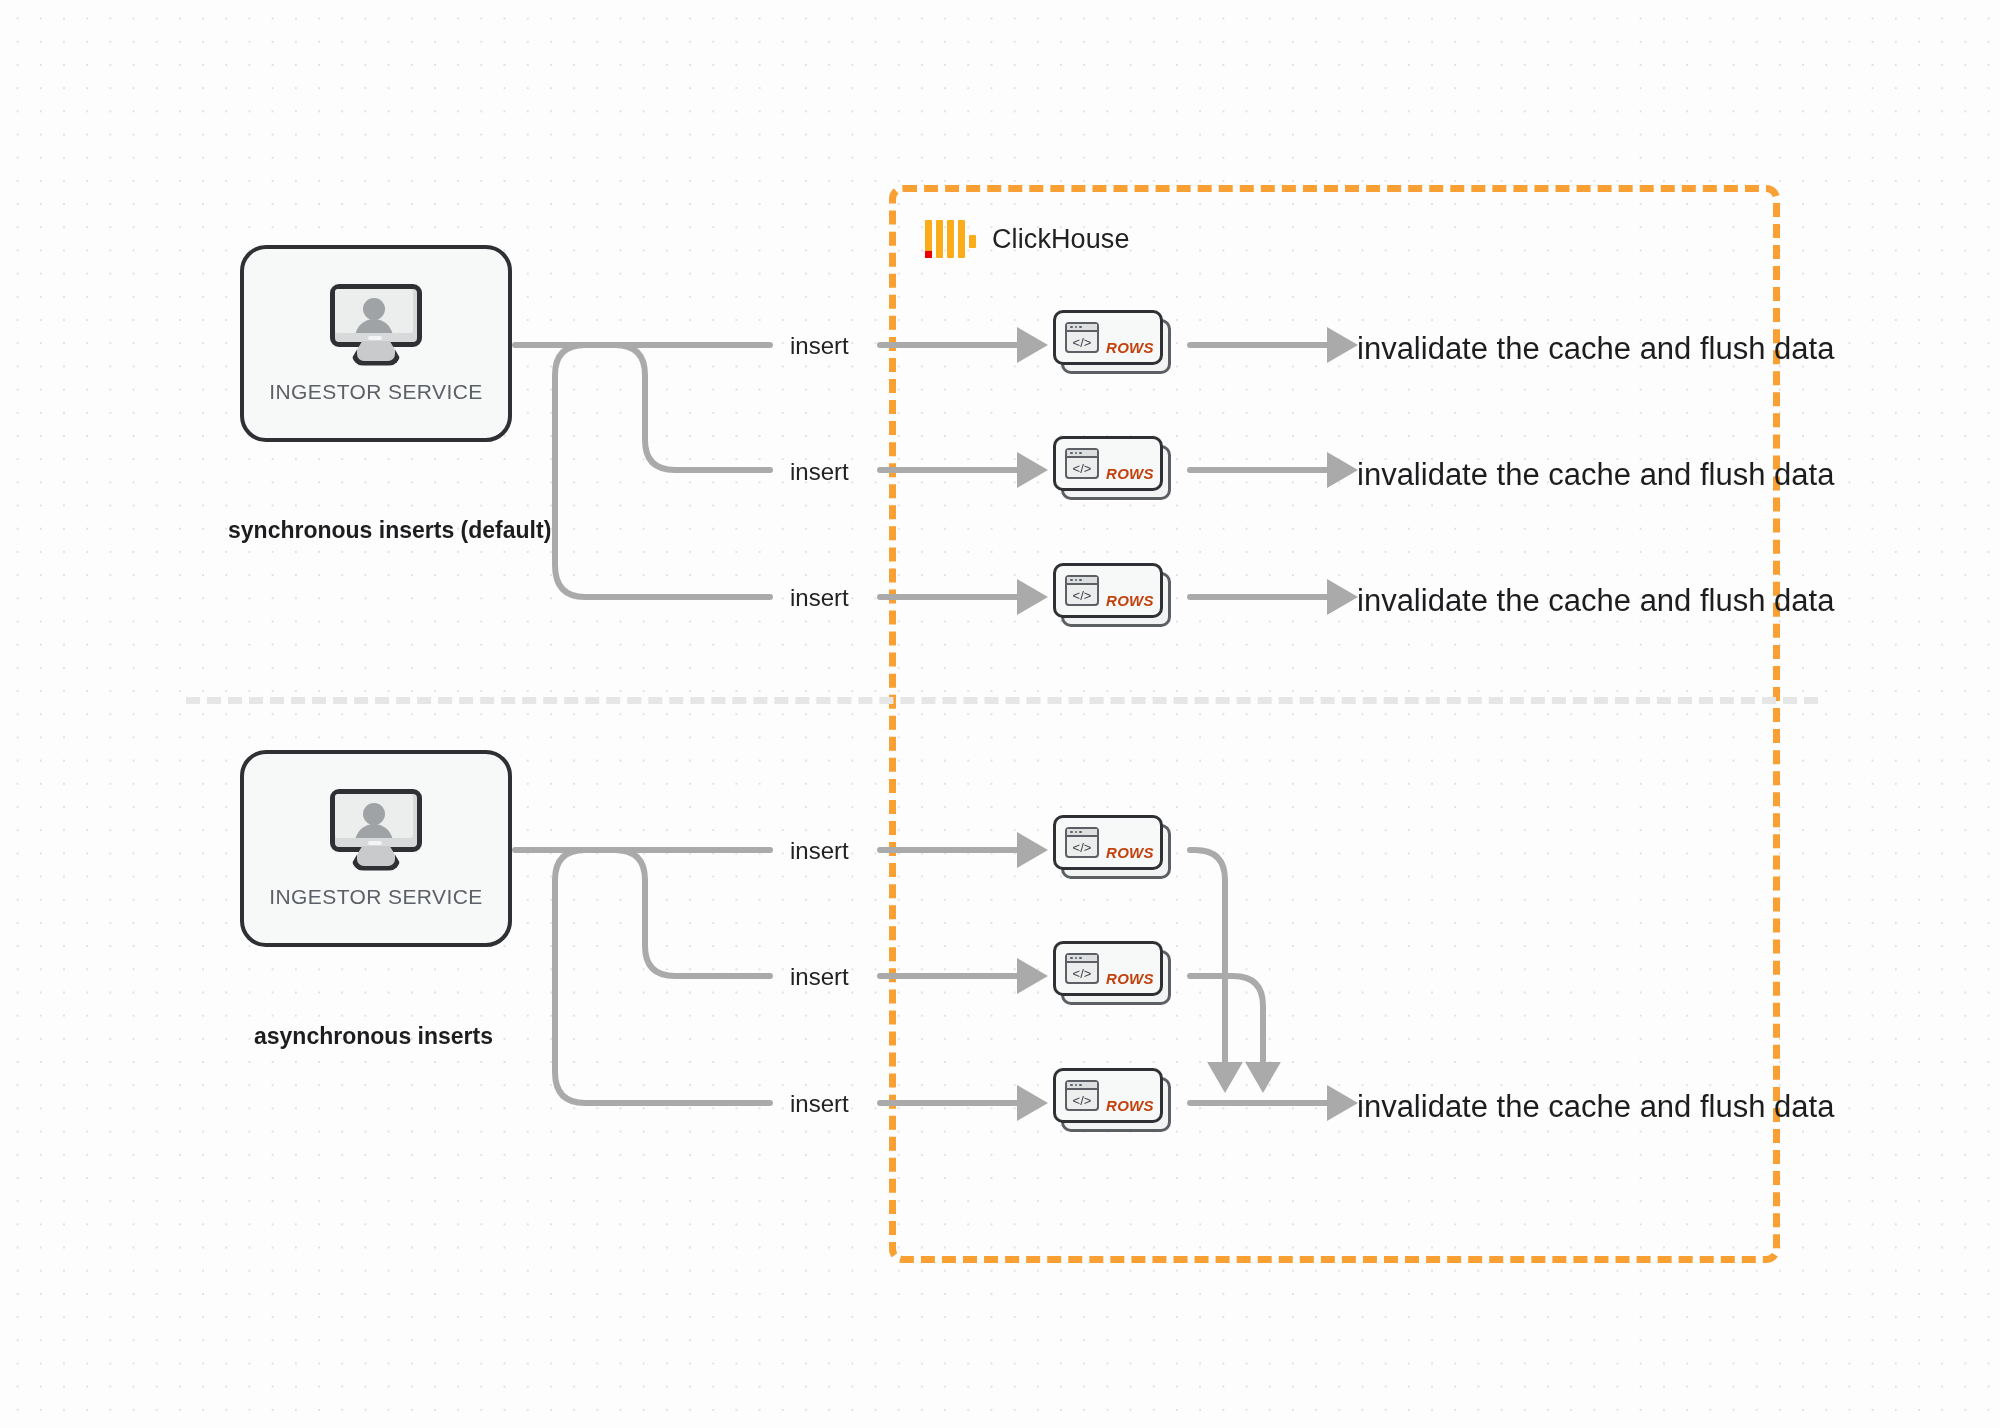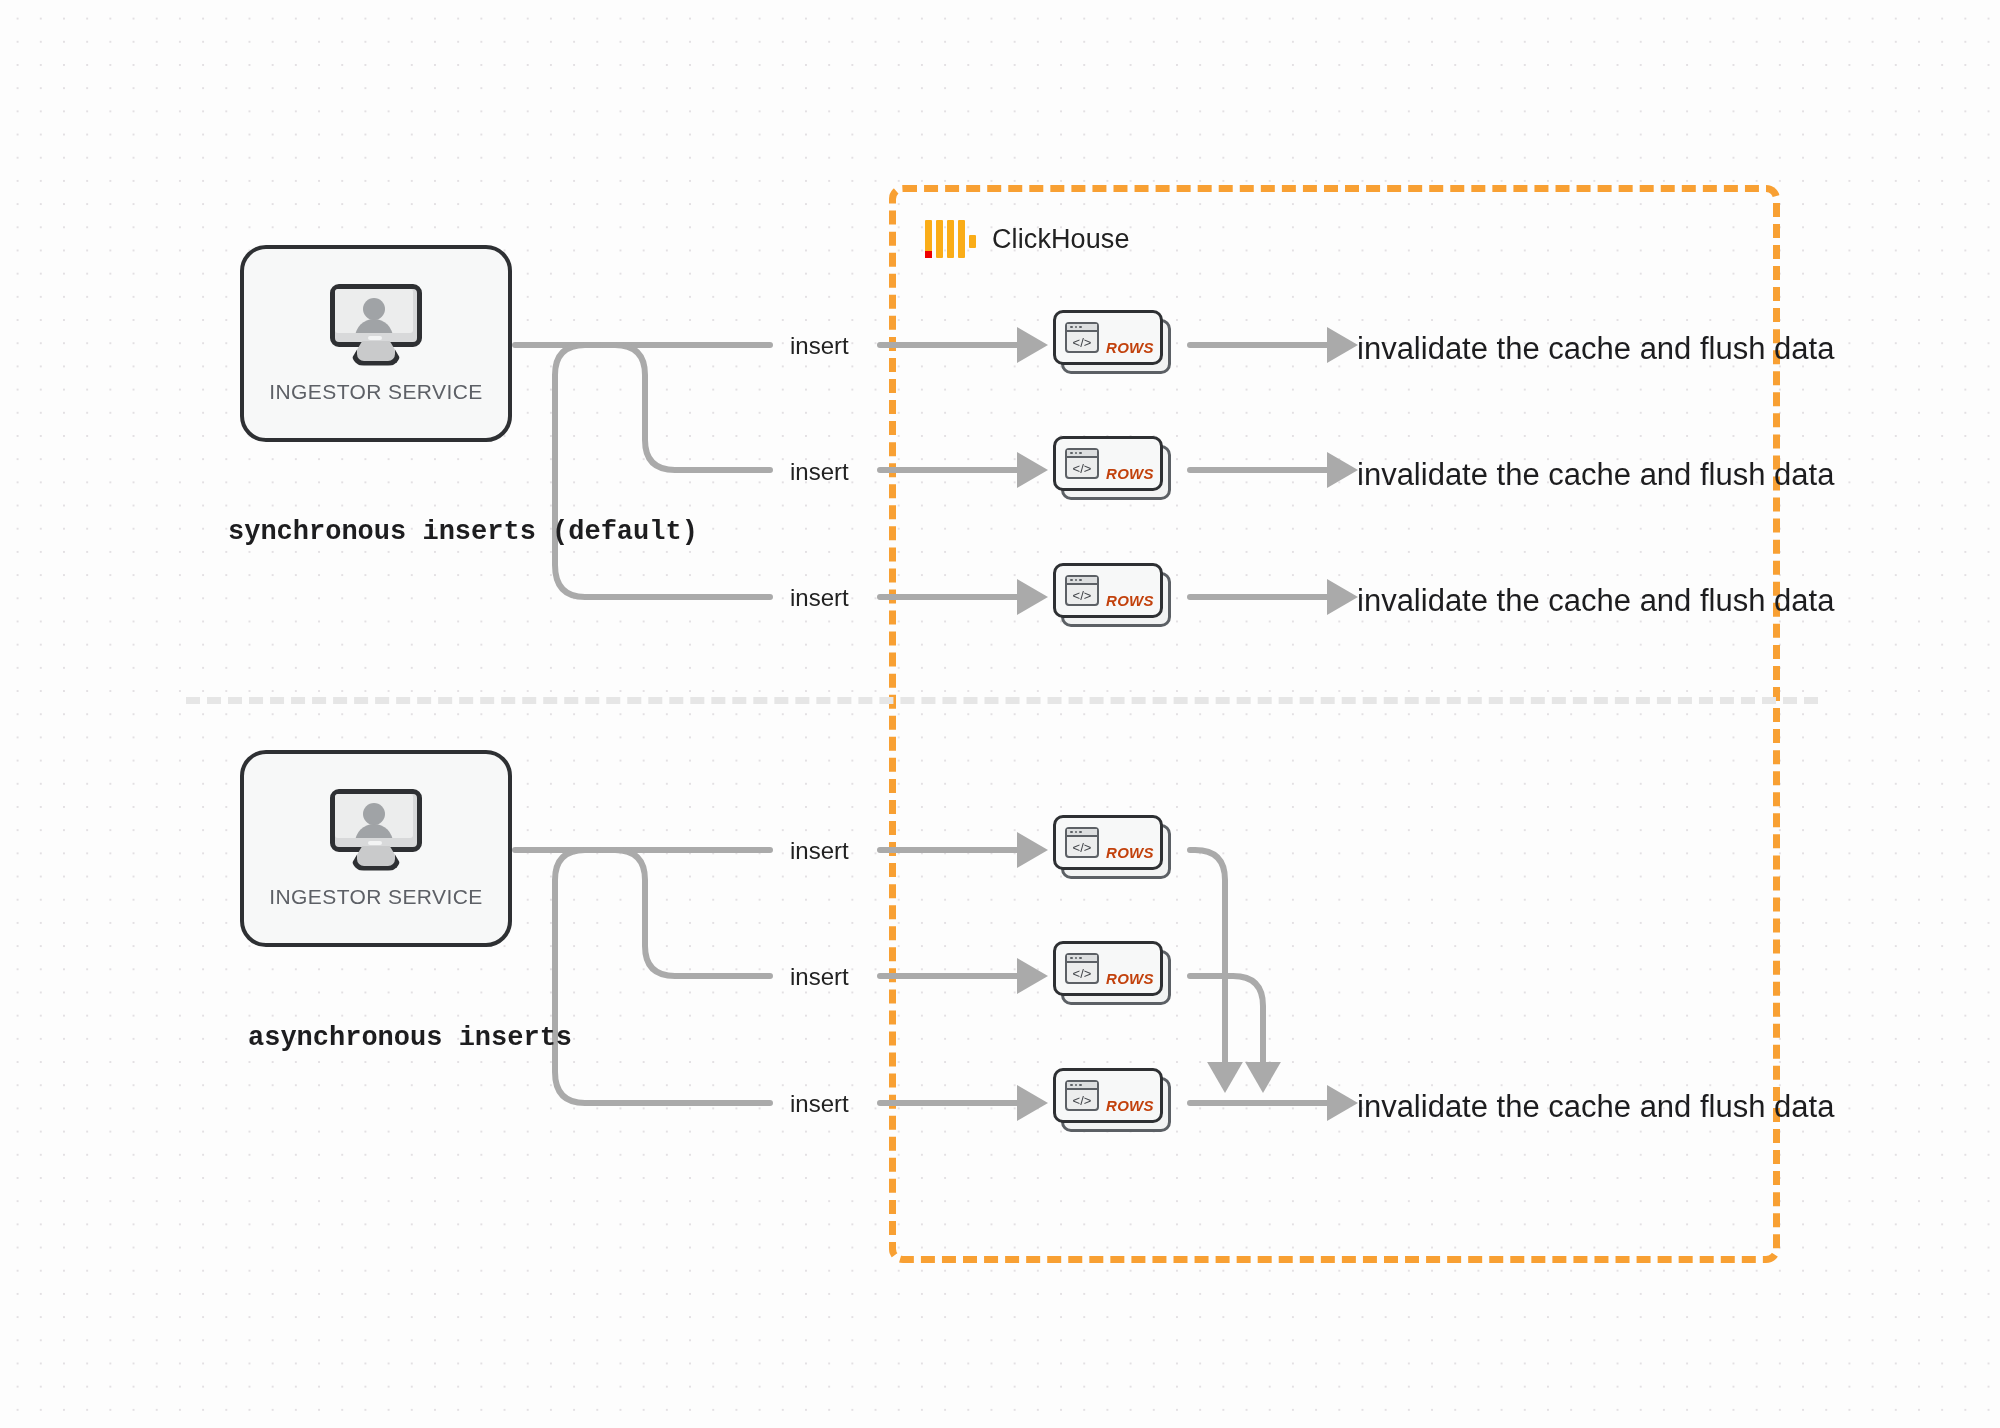--- a/index.html
+++ b/index.html
@@ -245,25 +245,24 @@
     white-space: nowrap;
   }
   .flush-label {
     position: absolute;
     font-size: 31px;
     color: #1d1d1f;
     white-space: nowrap;
   }
   .section-label {
     position: absolute;
-    font-size: 27px;
+    font-size: 23px;
     font-weight: bold;
     color: #1d1d1f;
     white-space: nowrap;
-    font-family: Liberation Mono, monospace;
   }
 
   
   .edges {
     position: absolute;
     left: 0; top: 0;
     width: 2000px;
     height: 1428px;
     pointer-events: none;
   }
@@ -403,21 +402,21 @@
       <div class="inner">
         <div class="head"></div>
         <div class="body"></div>
       </div>
       <div class="notch"></div>
       <div class="stand"></div>
     </div>
     <div class="label">INGESTOR SERVICE</div>
   </div>
 
-  <div class="section-label" style="left:248px; top:1023px;">asynchronous inserts</div>
+  <div class="section-label" style="left:254px; top:1023px;">asynchronous inserts</div>
 
   <div class="insert-label" style="left:790px; top:837px;">insert</div>
   <div class="insert-label" style="left:790px; top:963px;">insert</div>
   <div class="insert-label" style="left:790px; top:1090px;">insert</div>
 
   <div class="rows-card" style="left:1053px; top:815px;">
     <div class="shadow"></div>
     <div class="front">
       <div class="win-icon">
         <div class="bar">

